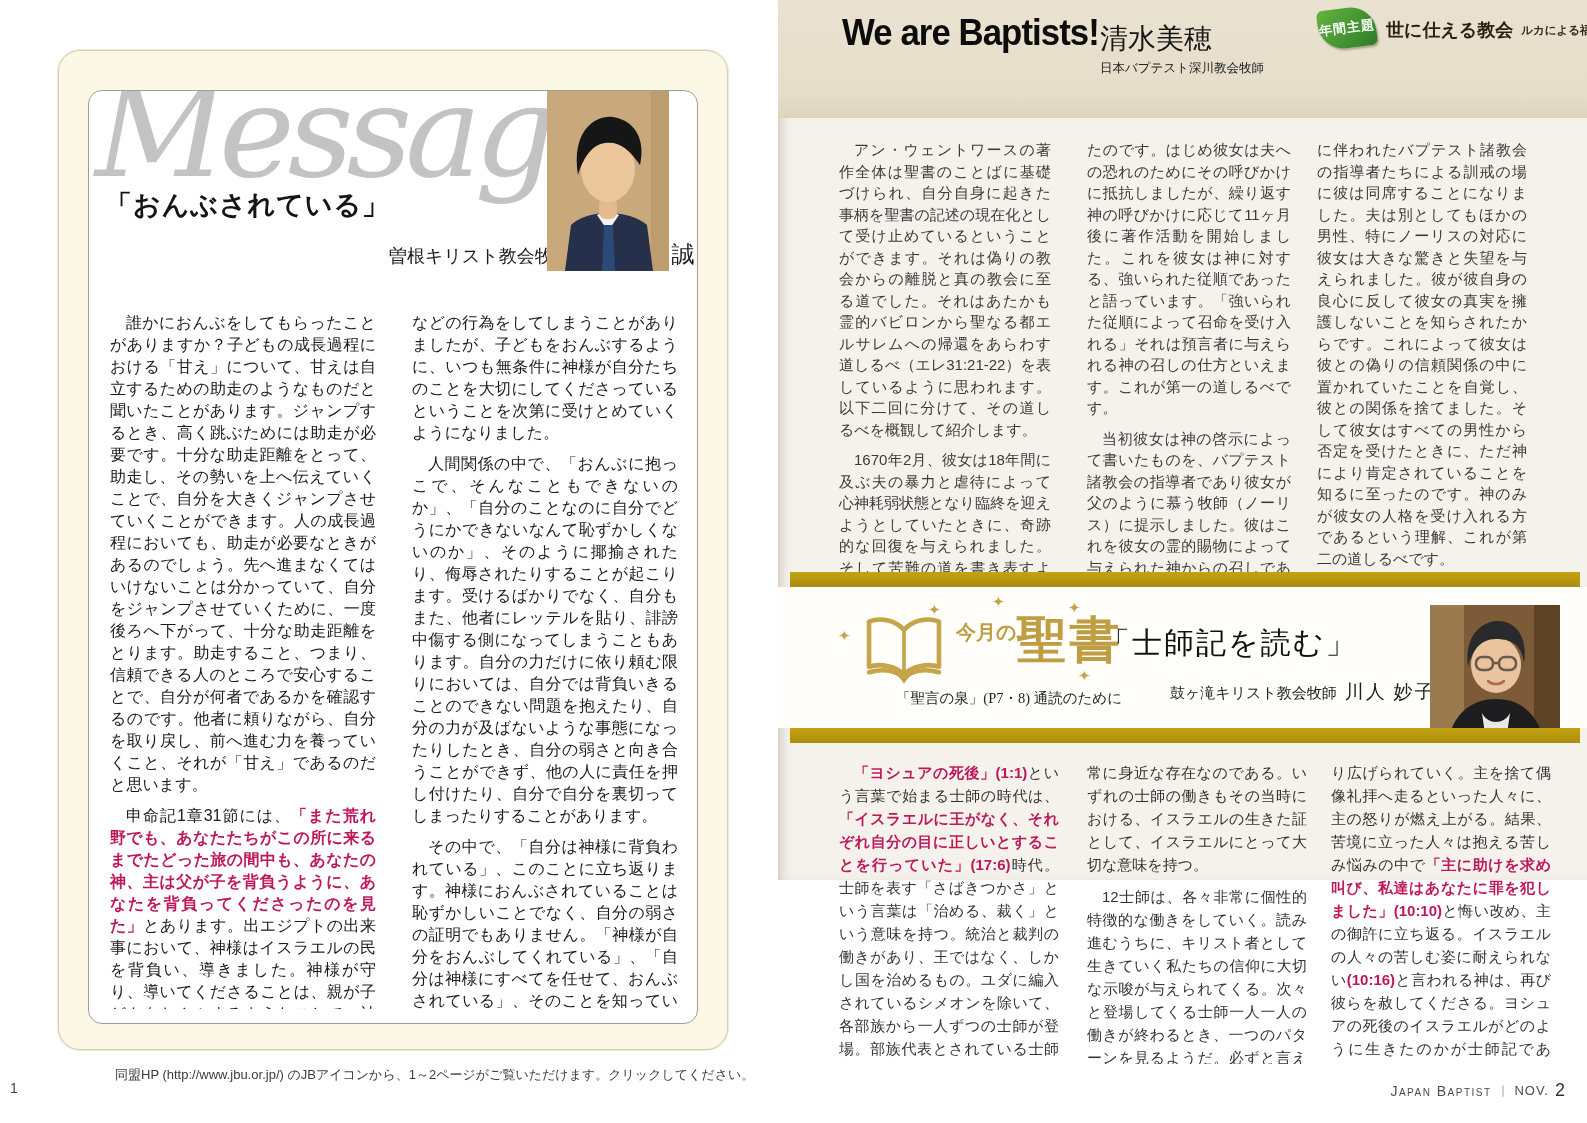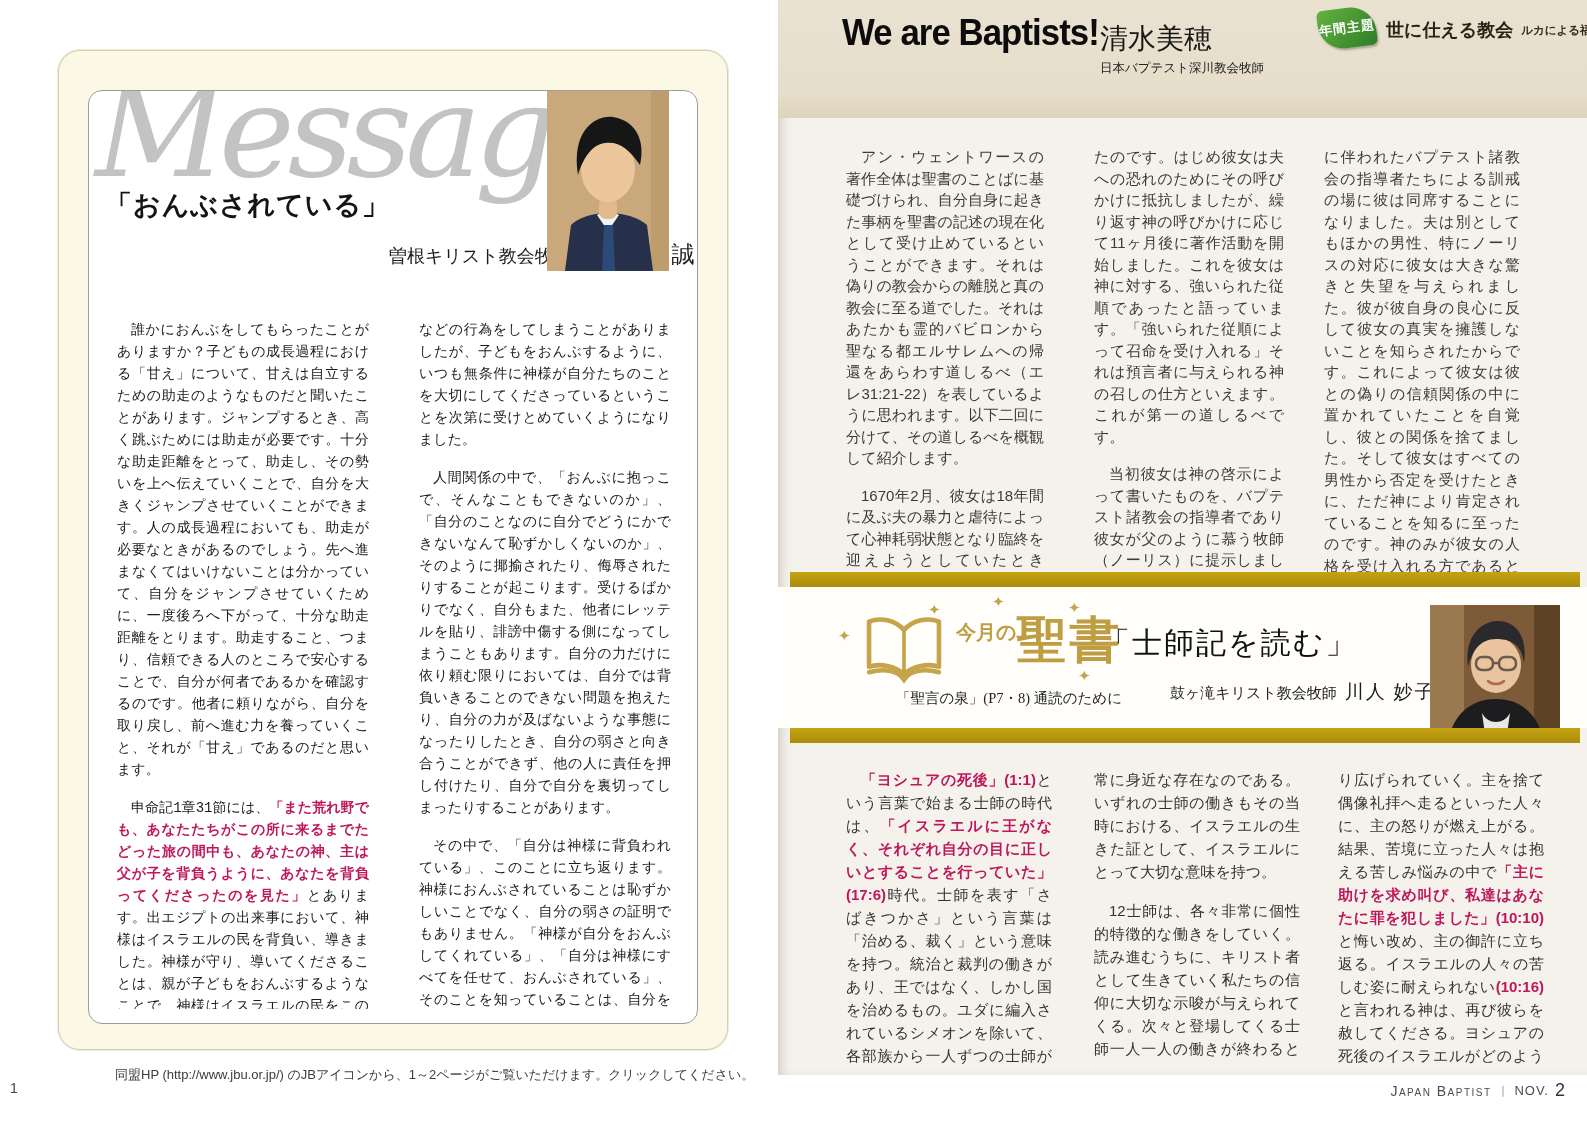--- a/index.html
+++ b/index.html
@@ -14,30 +14,30 @@
              font-family:"DejaVu Serif","Liberation Serif",serif;font-style:italic;
              font-size:128px;color:#c3c3c3;letter-spacing:-7px;white-space:nowrap;}
   .lp-title{position:absolute;left:16px;top:96px;font-family:"Liberation Serif","DejaVu Serif",serif;
             font-weight:700;font-size:27px;color:#141414;letter-spacing:1px;}
   .lp-byline{position:absolute;left:300px;top:148px;font-family:"Liberation Serif","DejaVu Serif",serif;
              color:#1c1c1c;white-space:nowrap;}
   .lp-byline .role{font-size:18px;}
   .lp-byline .name{font-size:23px;margin-left:10px;letter-spacing:4px;}
   .lp-photo{position:absolute;left:458px;top:0px;width:122px;height:180px;overflow:hidden;}
   .lp-cols{position:absolute;left:12px;top:212px;width:586px;height:706px;display:flex;gap:18px;overflow:hidden;}
-  .lp-col{width:284px;font-family:Liberation Mono, monospace;
-          font-size:14px;line-height:22px;color:#1b1b1b;}
-  .cols p{margin:16px;text-align:justify;}
+  .lp-col{width:284px;font-family:Liberation Sans, sans-serif;
+          font-size:16px;line-height:22px;color:#1b1b1b;}
+  .cols p{margin:9px;text-align:justify;}
   .cols p.ind{text-indent:1em;}
   .bb{font-weight:700;color:#be185d;}
   .sig{text-align:right;margin-top:2px;}
   .lp-footer{position:absolute;left:115px;top:1066px;font-size:13px;color:#3c3c3c;}
   .lp-pagenum{position:absolute;left:10px;top:1080px;font-size:14px;color:#444;}
   
-  .rp{position:absolute;left:778px;top:0;width:809px;height:1075px;background:#f5f2ec;
+  .rp{position:absolute;left:778px;top:0;width:809px;height:880px;background:#f5f2ec;
       box-shadow:inset 8px 0 14px -8px rgba(120,110,90,.45);}
   .rp-header{position:absolute;left:0;top:0;width:809px;height:118px;
              background:linear-gradient(180deg,#eae2d1 0%,#e6ddca 80%,#ddd3bd 100%);}
   .rp-brand{position:absolute;left:64px;top:12px;font-size:37px;font-weight:800;color:#0c0c0c;
             letter-spacing:-1px;transform:scaleX(.94);transform-origin:left;}
   .rp-hauthor{position:absolute;left:322px;top:20px;font-family:"Liberation Serif","DejaVu Serif",serif;}
   .rp-hauthor .name{font-size:28px;color:#171717;}
   .rp-hauthor .role{font-size:12.5px;color:#222;margin-top:2px;}
   .rp-badge{position:absolute;left:540px;top:8px;display:flex;align-items:flex-start;}
   .leaf{width:58px;height:40px;background:linear-gradient(135deg,#63b23f,#2e7d28);

